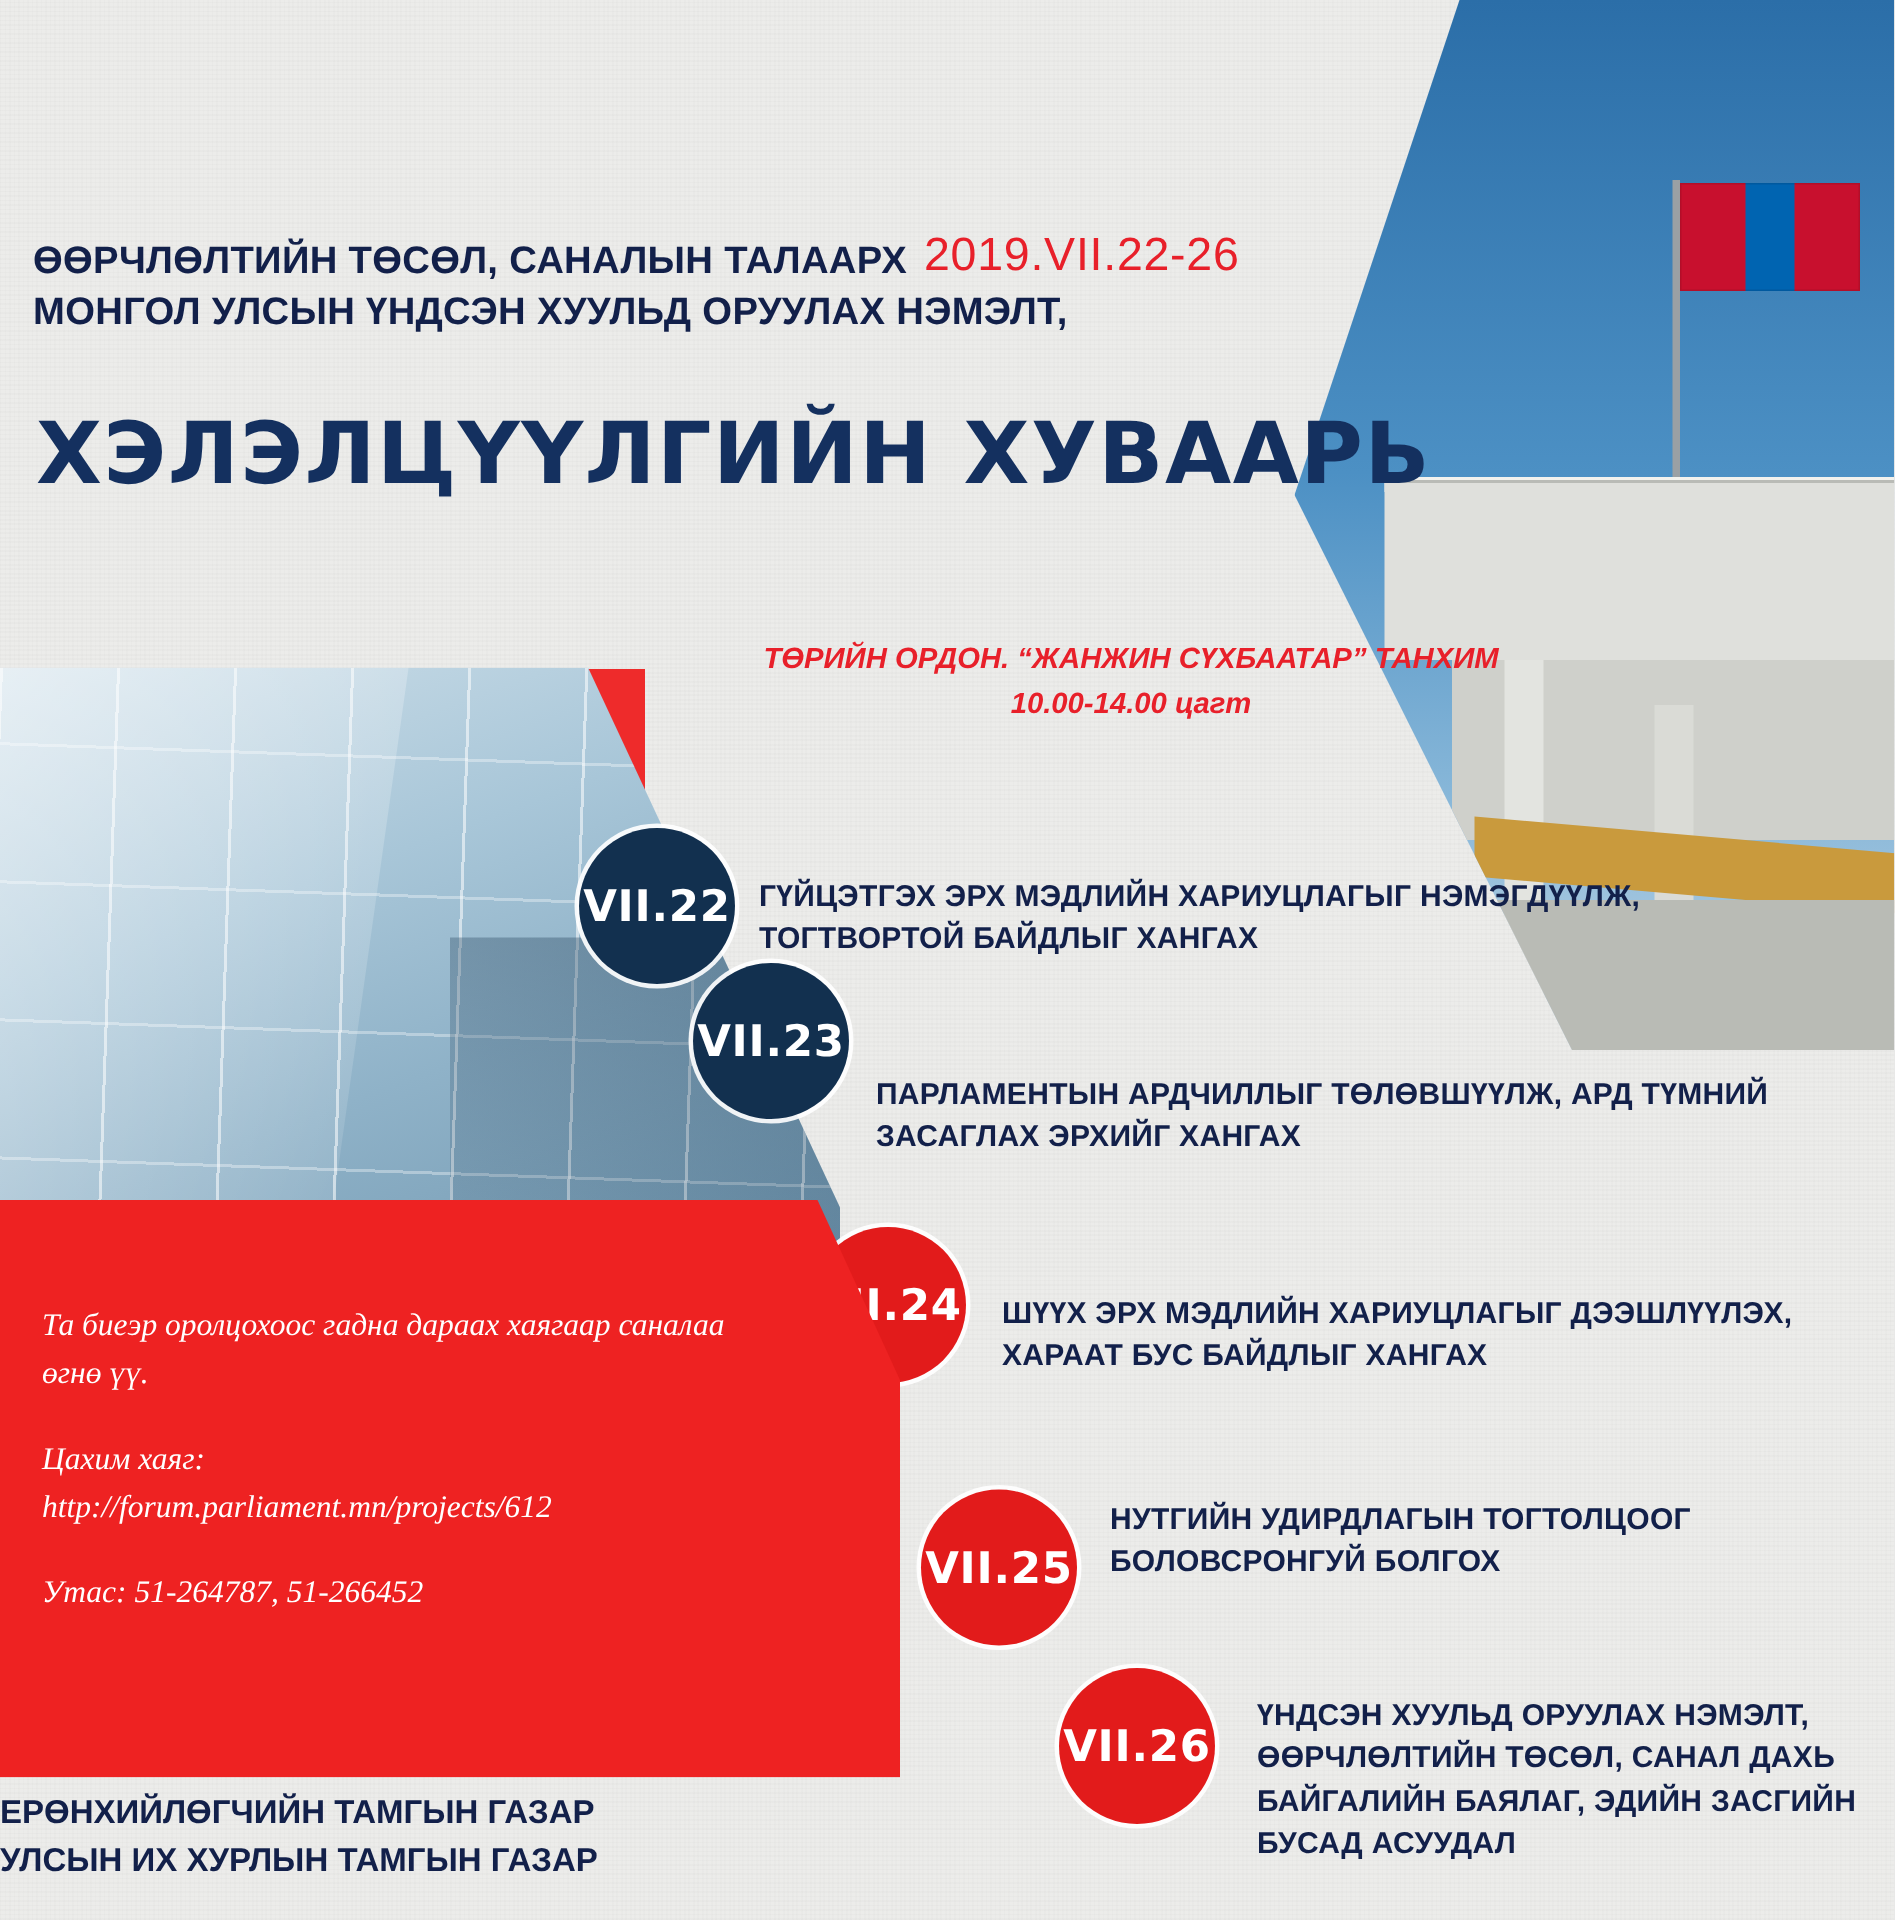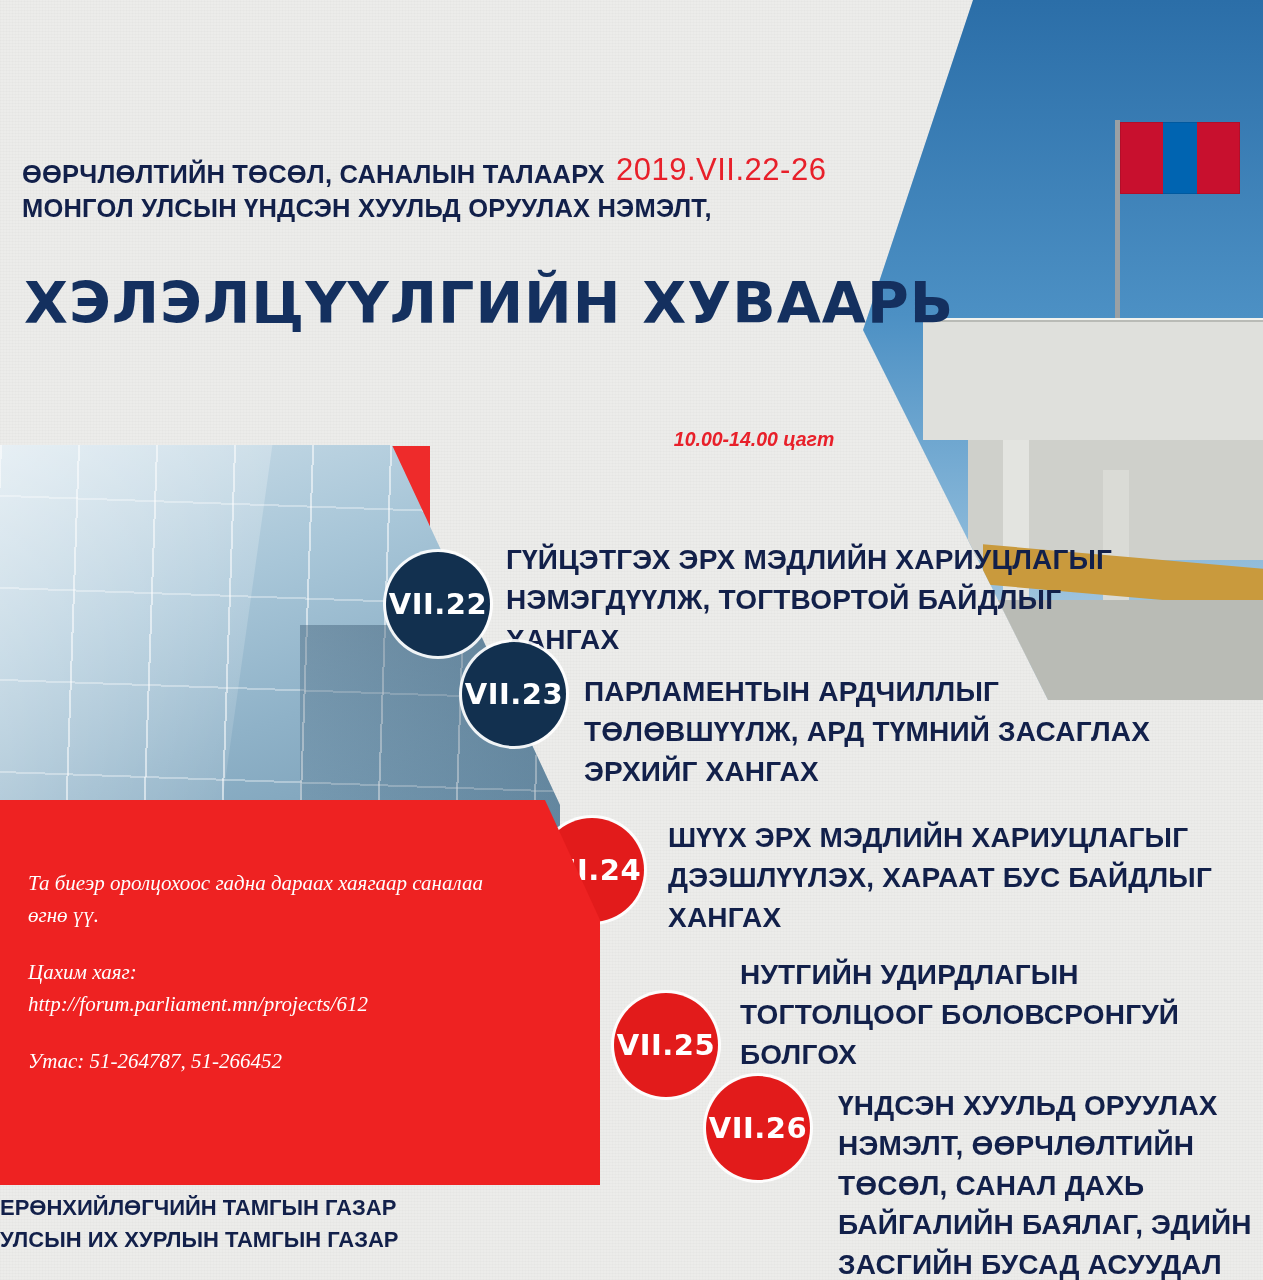--- a/index.html
+++ b/index.html
@@ -155,39 +155,40 @@
     font-size: 29px; font-weight: bold;
     font-family: "DejaVu Sans", sans-serif;
     letter-spacing: 0.5px;
     box-shadow: 0 0 0 3px rgba(255,255,255,0.9);
   }
   .badge.navy { background: #12304f; }
   .badge.red  { background: #e21b1b; }
 
   .item-text {
     position: absolute;
-    font-size: 28px; font-weight: bold; color: #12204a;
+    font-size: 20px; font-weight: bold; color: #12204a;
     line-height: 1.42;
     letter-spacing: 0.2px;
+    margin-top: 44px;
   }
 
   
   #badge-22 { left: 386px; top: 552px; }
   #text-22  { left: 506px; top: 540px; width: 620px; }
 
   #badge-23 { left: 462px; top: 642px; }
   #text-23  { left: 584px; top: 672px; width: 600px; }
 
   #badge-24 { left: 540px; top: 818px; }
   #text-24  { left: 668px; top: 818px; width: 570px; }
 
   #badge-25 { left: 614px; top: 993px; }
   #text-25  { left: 740px; top: 955px; width: 500px; }
 
-  #badge-26 { left: 706px; top: 1076px; }
+  #badge-26 { left: 706px; top: 1112px; }
   #text-26  { left: 838px; top: 1086px; width: 420px; }
 
   
   .footer {
     position: absolute; left: 0; top: 1192px;
     width: 660px;
     text-align: left;
     font-size: 22px; font-weight: bold; color: #12204a;
     line-height: 1.45;
   }
@@ -222,20 +223,21 @@
   <div class="date-top">2019.VII.22-26</div>
 
   <div class="subtitle">
     <div>ӨӨРЧЛӨЛТИЙН ТӨСӨЛ, САНАЛЫН ТАЛААРХ</div>
     <div>МОНГОЛ УЛСЫН ҮНДСЭН ХУУЛЬД ОРУУЛАХ НЭМЭЛТ,</div>
   </div>
 
   <div class="main-title">ХЭЛЭЛЦҮҮЛГИЙН ХУВААРЬ</div>
 
   <div class="venue">
+    <div>ТӨРИЙН ОРДОН. “ЖАНЖИН СҮХБААТАР” ТАНХИМ</div>
     <div>10.00-14.00 цагт</div>
   </div>
 
   <div id="badge-22" class="badge navy">VII.22</div>
   <div id="text-22" class="item-text">ГҮЙЦЭТГЭХ ЭРХ МЭДЛИЙН  ХАРИУЦЛАГЫГ НЭМЭГДҮҮЛЖ, ТОГТВОРТОЙ БАЙДЛЫГ ХАНГАХ</div>
 
   <div id="badge-23" class="badge navy">VII.23</div>
   <div id="text-23" class="item-text">ПАРЛАМЕНТЫН АРДЧИЛЛЫГ ТӨЛӨВШҮҮЛЖ, АРД ТҮМНИЙ ЗАСАГЛАХ ЭРХИЙГ ХАНГАХ</div>
 
   <div id="badge-24" class="badge red">VII.24</div>

